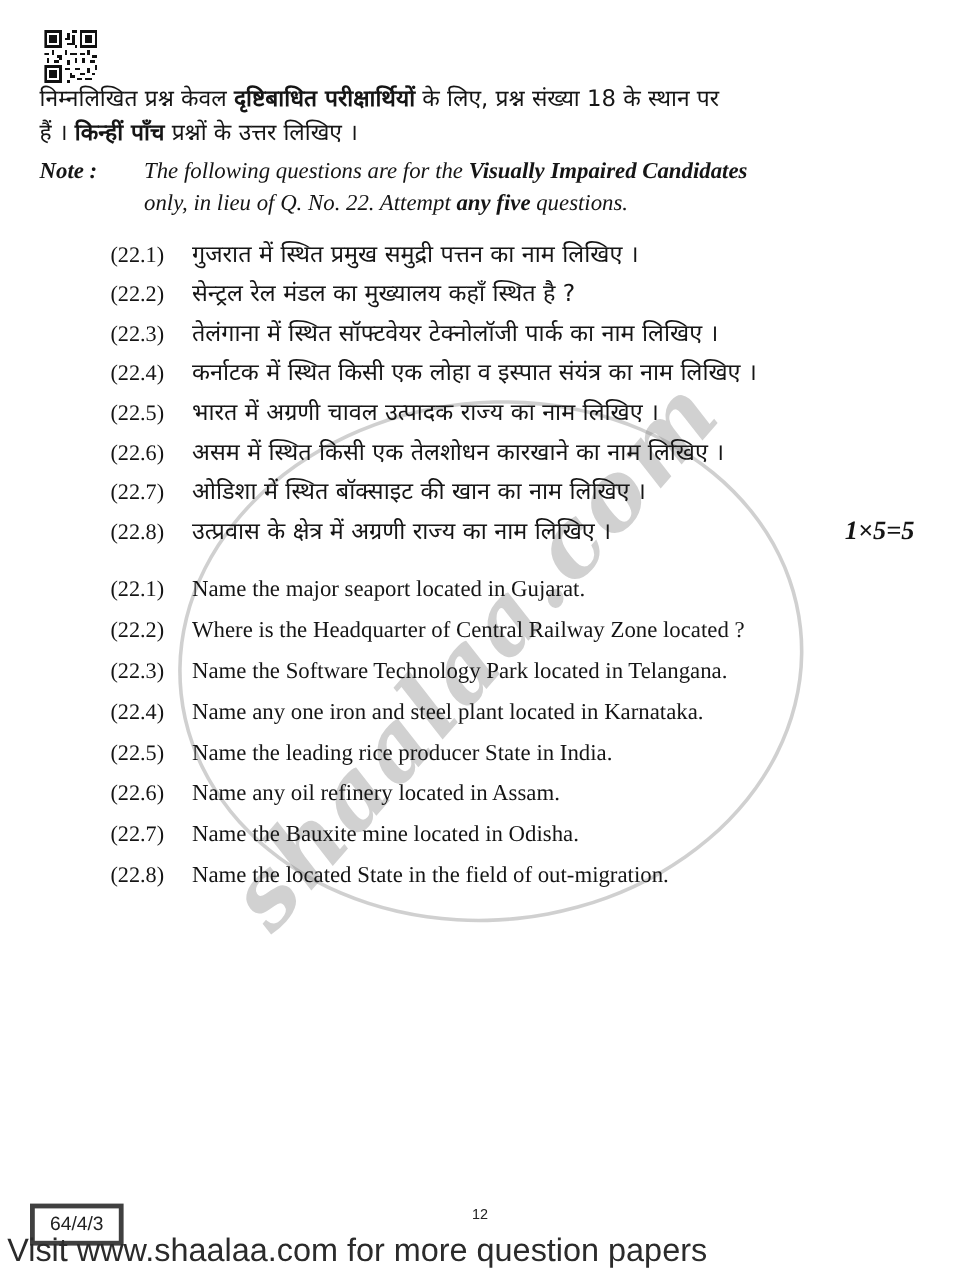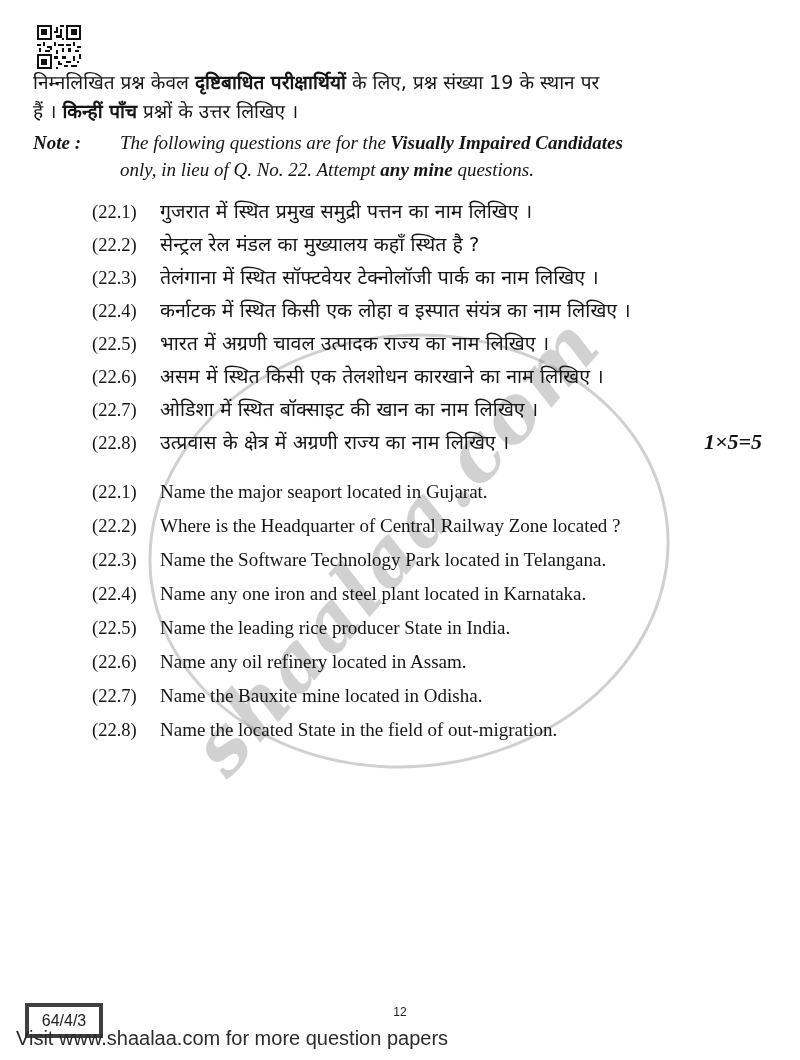--- a/index.html
+++ b/index.html
@@ -48,22 +48,22 @@
   .paper-code-box{
     position:absolute;left:25px;top:1003px;width:70px;height:27px;
     border:4px solid #404040;display:flex;align-items:center;justify-content:center;
     font-family:"Liberation Sans",sans-serif;font-size:16px;color:#222;z-index:3;
   }
   .page-number{
     position:absolute;left:0;right:0;top:1005px;text-align:center;
     font-family:"Liberation Sans",sans-serif;font-size:12px;color:#222;z-index:3;
   }
   .promo{
-    position:absolute;left:16px;top:1027px;
-    font-family:"Liberation Sans",sans-serif;font-size:20px;color:#2b2b2b;z-index:4;
+    position:absolute;left:6px;top:1027px;
+    font-family:"Liberation Sans",sans-serif;font-size:27px;color:#2b2b2b;z-index:4;
     white-space:nowrap;
   }
 </style>
 </head>
 <body>
 
 <div class="layer">
   <div class="wm-ellipse"></div>
   <div class="wm-text">shaalaa.com</div>
 </div>
@@ -112,30 +112,30 @@
       <rect x="13" y="19" width="2" height="1"></rect>
         <rect x="16" y="19" width="3" height="1"></rect>
         <rect x="19" y="17" width="1" height="1"></rect>
       <rect x="9" y="20" width="1" height="1"></rect>
         <rect x="11" y="18" width="1" height="1"></rect>
     </g>
   </svg>
 
   <div class="note-row note-hi">
     <div class="note-body">
-      <div><span>निम्नलिखित प्रश्न केवल </span><span class="bold">दृष्टिबाधित परीक्षार्थियों</span><span> के लिए, प्रश्न संख्या 19 के स्थान पर</span></div>
+      <div><span>निम्नलिखित प्रश्न केवल </span><span class="bold">दृष्टिबाधित परीक्षार्थियों</span><span> के लिए, प्रश्न संख्या 18 के स्थान पर</span></div>
       <div><span>हैं । </span><span class="bold">किन्हीं पाँच</span><span> प्रश्नों के उत्तर लिखिए ।</span></div>
     </div>
   </div>
 
   <div class="note-row note-en">
     <div class="note-label">Note :</div>
     <div class="note-body">
       <div><span>The following questions are for the </span><span class="bold">Visually Impaired Candidates</span></div>
-      <div><span>only, in lieu of Q. No. 22. Attempt </span><span class="bold">any mine</span><span> questions.</span></div>
+      <div><span>only, in lieu of Q. No. 22. Attempt </span><span class="bold">any five</span><span> questions.</span></div>
     </div>
   </div>
 
   <div class="qlist qlist-hi">
     <div class="q-row">
         <span class="q-num">(22.1)</span>
         <span class="q-text">गुजरात में स्थित प्रमुख समुद्री पत्तन का नाम लिखिए ।</span>
       </div>
     <div class="q-row">
         <span class="q-num">(22.2)</span>

